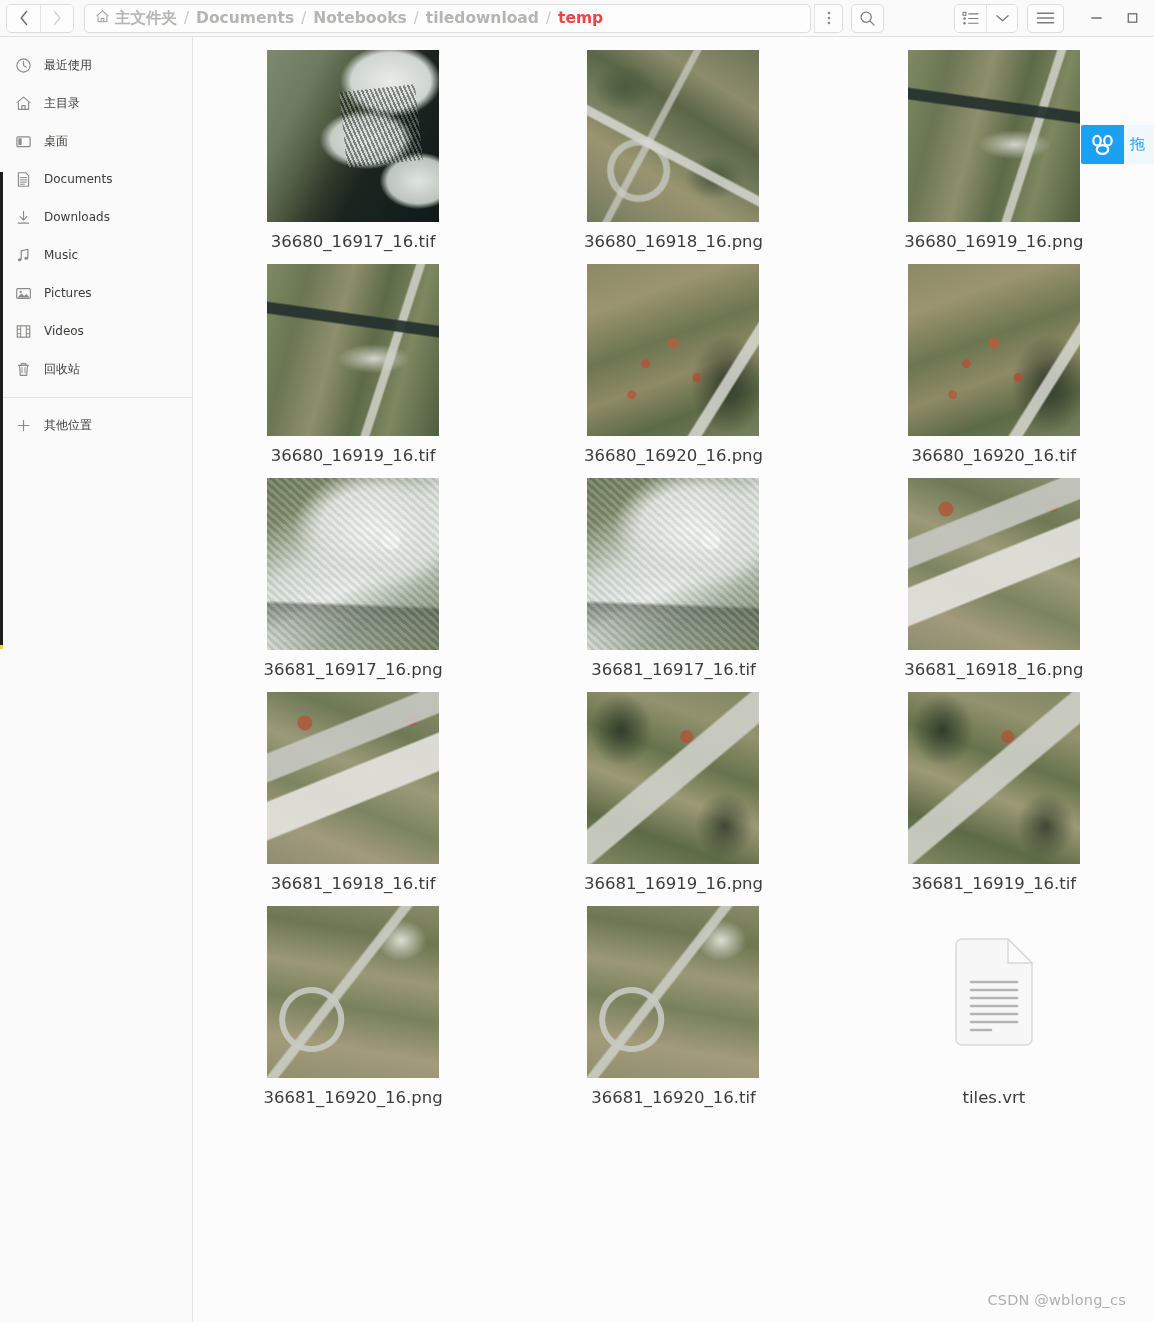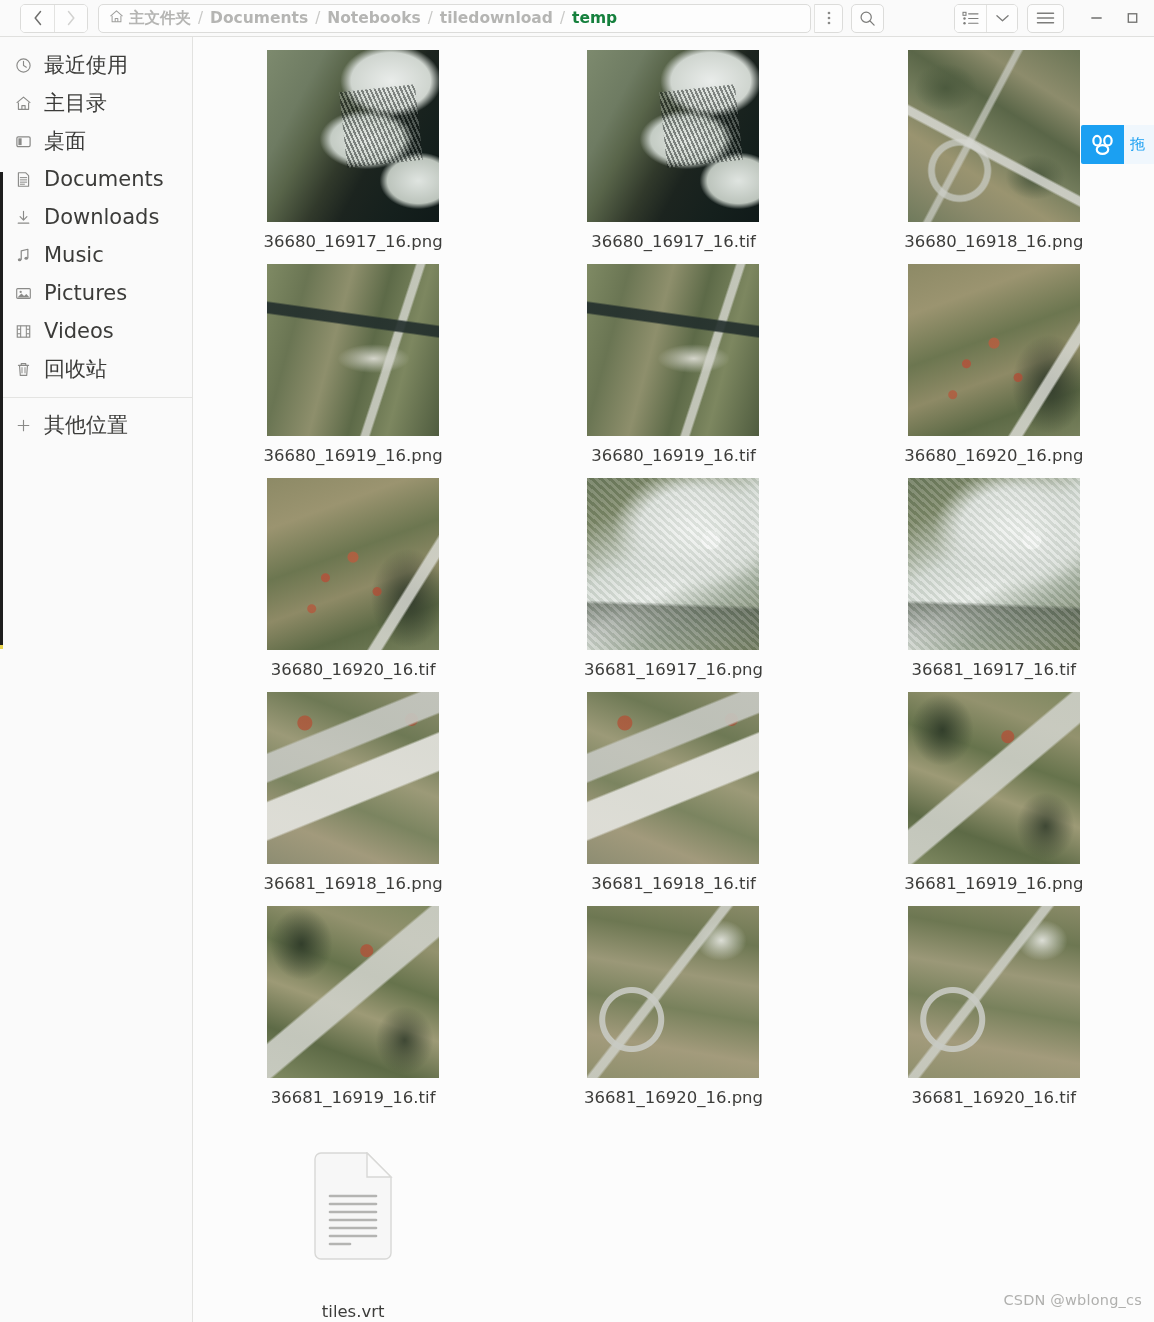--- a/index.html
+++ b/index.html
@@ -24,21 +24,21 @@
 
   
   .headerbar {
     position: relative;
     height: 37px;
     min-height: 37px;
     background: #fafafa;
     border-bottom: 1px solid #e0e0de;
     display: flex;
     align-items: center;
-    padding: 0 4px 0 20px;
+    padding: 0 4px 0 6px;
     gap: 0;
   }
   .navgroup {
     display: flex;
     height: 29px;
     border: 1px solid #dcdcda;
     border-radius: 5px;
     overflow: hidden;
     background: #fdfdfd;
     margin-right: 10px;
@@ -72,21 +72,21 @@
     display: flex;
     align-items: center;
     gap: 5px;
     padding: 0 2px;
     font-size: 15.5px;
     font-weight: bold;
     color: #b5b5b3;
     white-space: nowrap;
     cursor: pointer;
   }
-  .crumb.current { color: #15803d; }
+  .crumb.current { color: #ef4444; }
   .crumb-sep {
     color: #c8c8c6;
     font-size: 15px;
     font-weight: normal;
     padding: 0 5px;
     user-select: none;
   }
   .home-ico { display: block; }
 
   .tb-btn {
@@ -163,21 +163,21 @@
     overflow: hidden;
   }
   .side-item {
     display: flex;
     align-items: center;
     gap: 12px;
     height: 38px;
     padding: 0 10px 0 14px;
     cursor: pointer;
     color: #3b3b39;
-    font-size: 21px;
+    font-size: 12px;
     white-space: nowrap;
   }
   .side-item .si-ico {
     width: 18px; height: 18px;
     display: flex; align-items: center; justify-content: center;
     flex: 0 0 18px;
     color: #7a7a78;
   }
   .side-sep {
     height: 1px;
@@ -389,21 +389,21 @@
     display: flex;
     align-items: center;
     padding-left: 6px;
     overflow: hidden;
     white-space: nowrap;
   }
 
   
   .watermark {
     position: absolute;
-    right: 12px;
+    right: 28px;
     bottom: 14px;
     font-size: 14.5px;
     color: #b0b0ae;
     letter-spacing: .2px;
     z-index: 8;
     pointer-events: none;
   }
 </style>
 </head>
 <body>
@@ -608,26 +608,20 @@
           <svg width="17" height="17" viewBox="0 0 18 18" aria-hidden="true">
             <path d="M9 3.4 V14.6 M3.4 9 H14.6" stroke="#8a8a88" stroke-width="1.2" stroke-linecap="round"></path>
           </svg>
         </span>
         <span>其他位置</span>
       </div>
     </div>
 
     <div class="content">
       <div class="grid" id="file-grid">
-          <div class="cell">
-            <div class="thumb">
-              <div class="thumb-inner t-harbor"></div>
-            </div>
-            <div class="fname">36680_16917_16.png</div>
-          </div>
           <div class="cell">
             <div class="thumb">
               <div class="thumb-inner t-harbor"></div>
             </div>
             <div class="fname">36680_16917_16.tif</div>
           </div>
           <div class="cell">
             <div class="thumb">
               <div class="thumb-inner t-inter"></div>
             </div>

